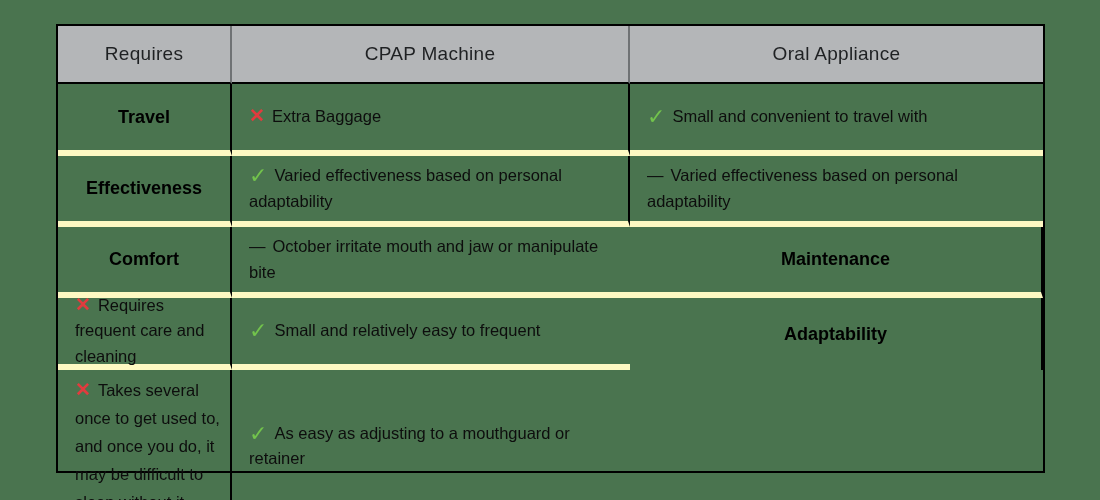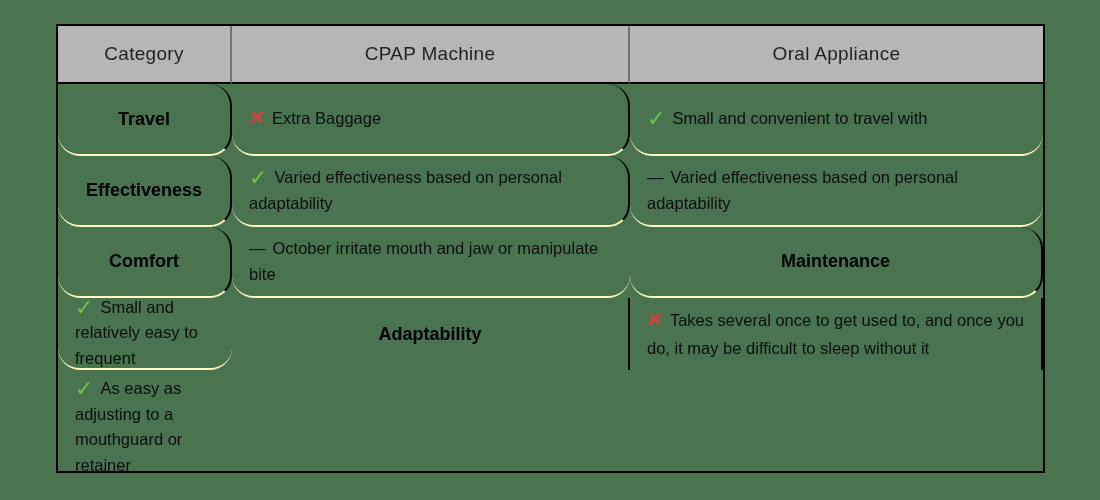--- a/index.html
+++ b/index.html
@@ -55,22 +55,21 @@
   
   .body-cell {
     padding: 6px 10px 6px 17px;
     font-size: 16.5px;
     color: #0d0d0d;
   }
   .body-cell.v-div {
     border-right: 2px solid #000;
   }
   .row-line {
-    border-bottom: 2px solid #fef9c3;
-    border-radius: 22px;
+    border-bottom: 6px solid #fef9c3;
   }
   .cell-inner {
     line-height: 1.55;
   }
   [data-name="cell-comfort-cpap"] .cell-inner {
     line-height: 2.15;
   }
   [data-name="cell-adaptability-cpap"] .cell-inner {
     line-height: 1.7;
   }
@@ -93,21 +92,21 @@
   .mark-dash {
     color: #0d0d0d;
   }
 </style>
 </head>
 <body>
 
 <div class="table" data-name="comparison-table">
 
   <div class="cell header-cell v-div" data-name="column-header-category">
-    <span data-name="column-header-label">Category</span>
+    <span data-name="column-header-label">Requires</span>
   </div>
   <div class="cell header-cell v-div" data-name="column-header-cpap">
     <span data-name="column-header-label">CPAP Machine</span>
   </div>
   <div class="cell header-cell" data-name="column-header-oral">
     <span data-name="column-header-label">Oral Appliance</span>
   </div>
 
   <div class="cell cat-cell row-line" data-name="cell-travel-category">
     <span data-name="category-label">Travel</span>
@@ -132,20 +131,23 @@
   <div class="cell cat-cell row-line" data-name="cell-comfort-category">
     <span data-name="category-label">Comfort</span>
   </div>
   <div class="cell body-cell row-line" data-name="cell-comfort-oral">
     <div class="cell-inner" data-name="cell-content"><span class="mark mark-dash" data-name="dash-icon">—</span><span data-name="cell-text">October irritate mouth and jaw or manipulate bite</span></div>
   </div>
 
   <div class="cell cat-cell row-line" data-name="cell-maintenance-category">
     <span data-name="category-label">Maintenance</span>
   </div>
+  <div class="cell body-cell v-div row-line" data-name="cell-maintenance-cpap">
+    <div class="cell-inner" data-name="cell-content"><span class="mark mark-x" data-name="x-icon">✕</span><span data-name="cell-text">Requires frequent care and cleaning</span></div>
+  </div>
   <div class="cell body-cell row-line" data-name="cell-maintenance-oral">
     <div class="cell-inner" data-name="cell-content"><span class="mark mark-check" data-name="check-icon">✓</span><span data-name="cell-text">Small and relatively easy to frequent</span></div>
   </div>
 
   <div class="cell cat-cell" data-name="cell-adaptability-category">
     <span data-name="category-label">Adaptability</span>
   </div>
   <div class="cell body-cell v-div" data-name="cell-adaptability-cpap">
     <div class="cell-inner" data-name="cell-content"><span class="mark mark-x" data-name="x-icon">✕</span><span data-name="cell-text">Takes several once to get used to, and once you do, it may be difficult to sleep without it</span></div>
   </div>

